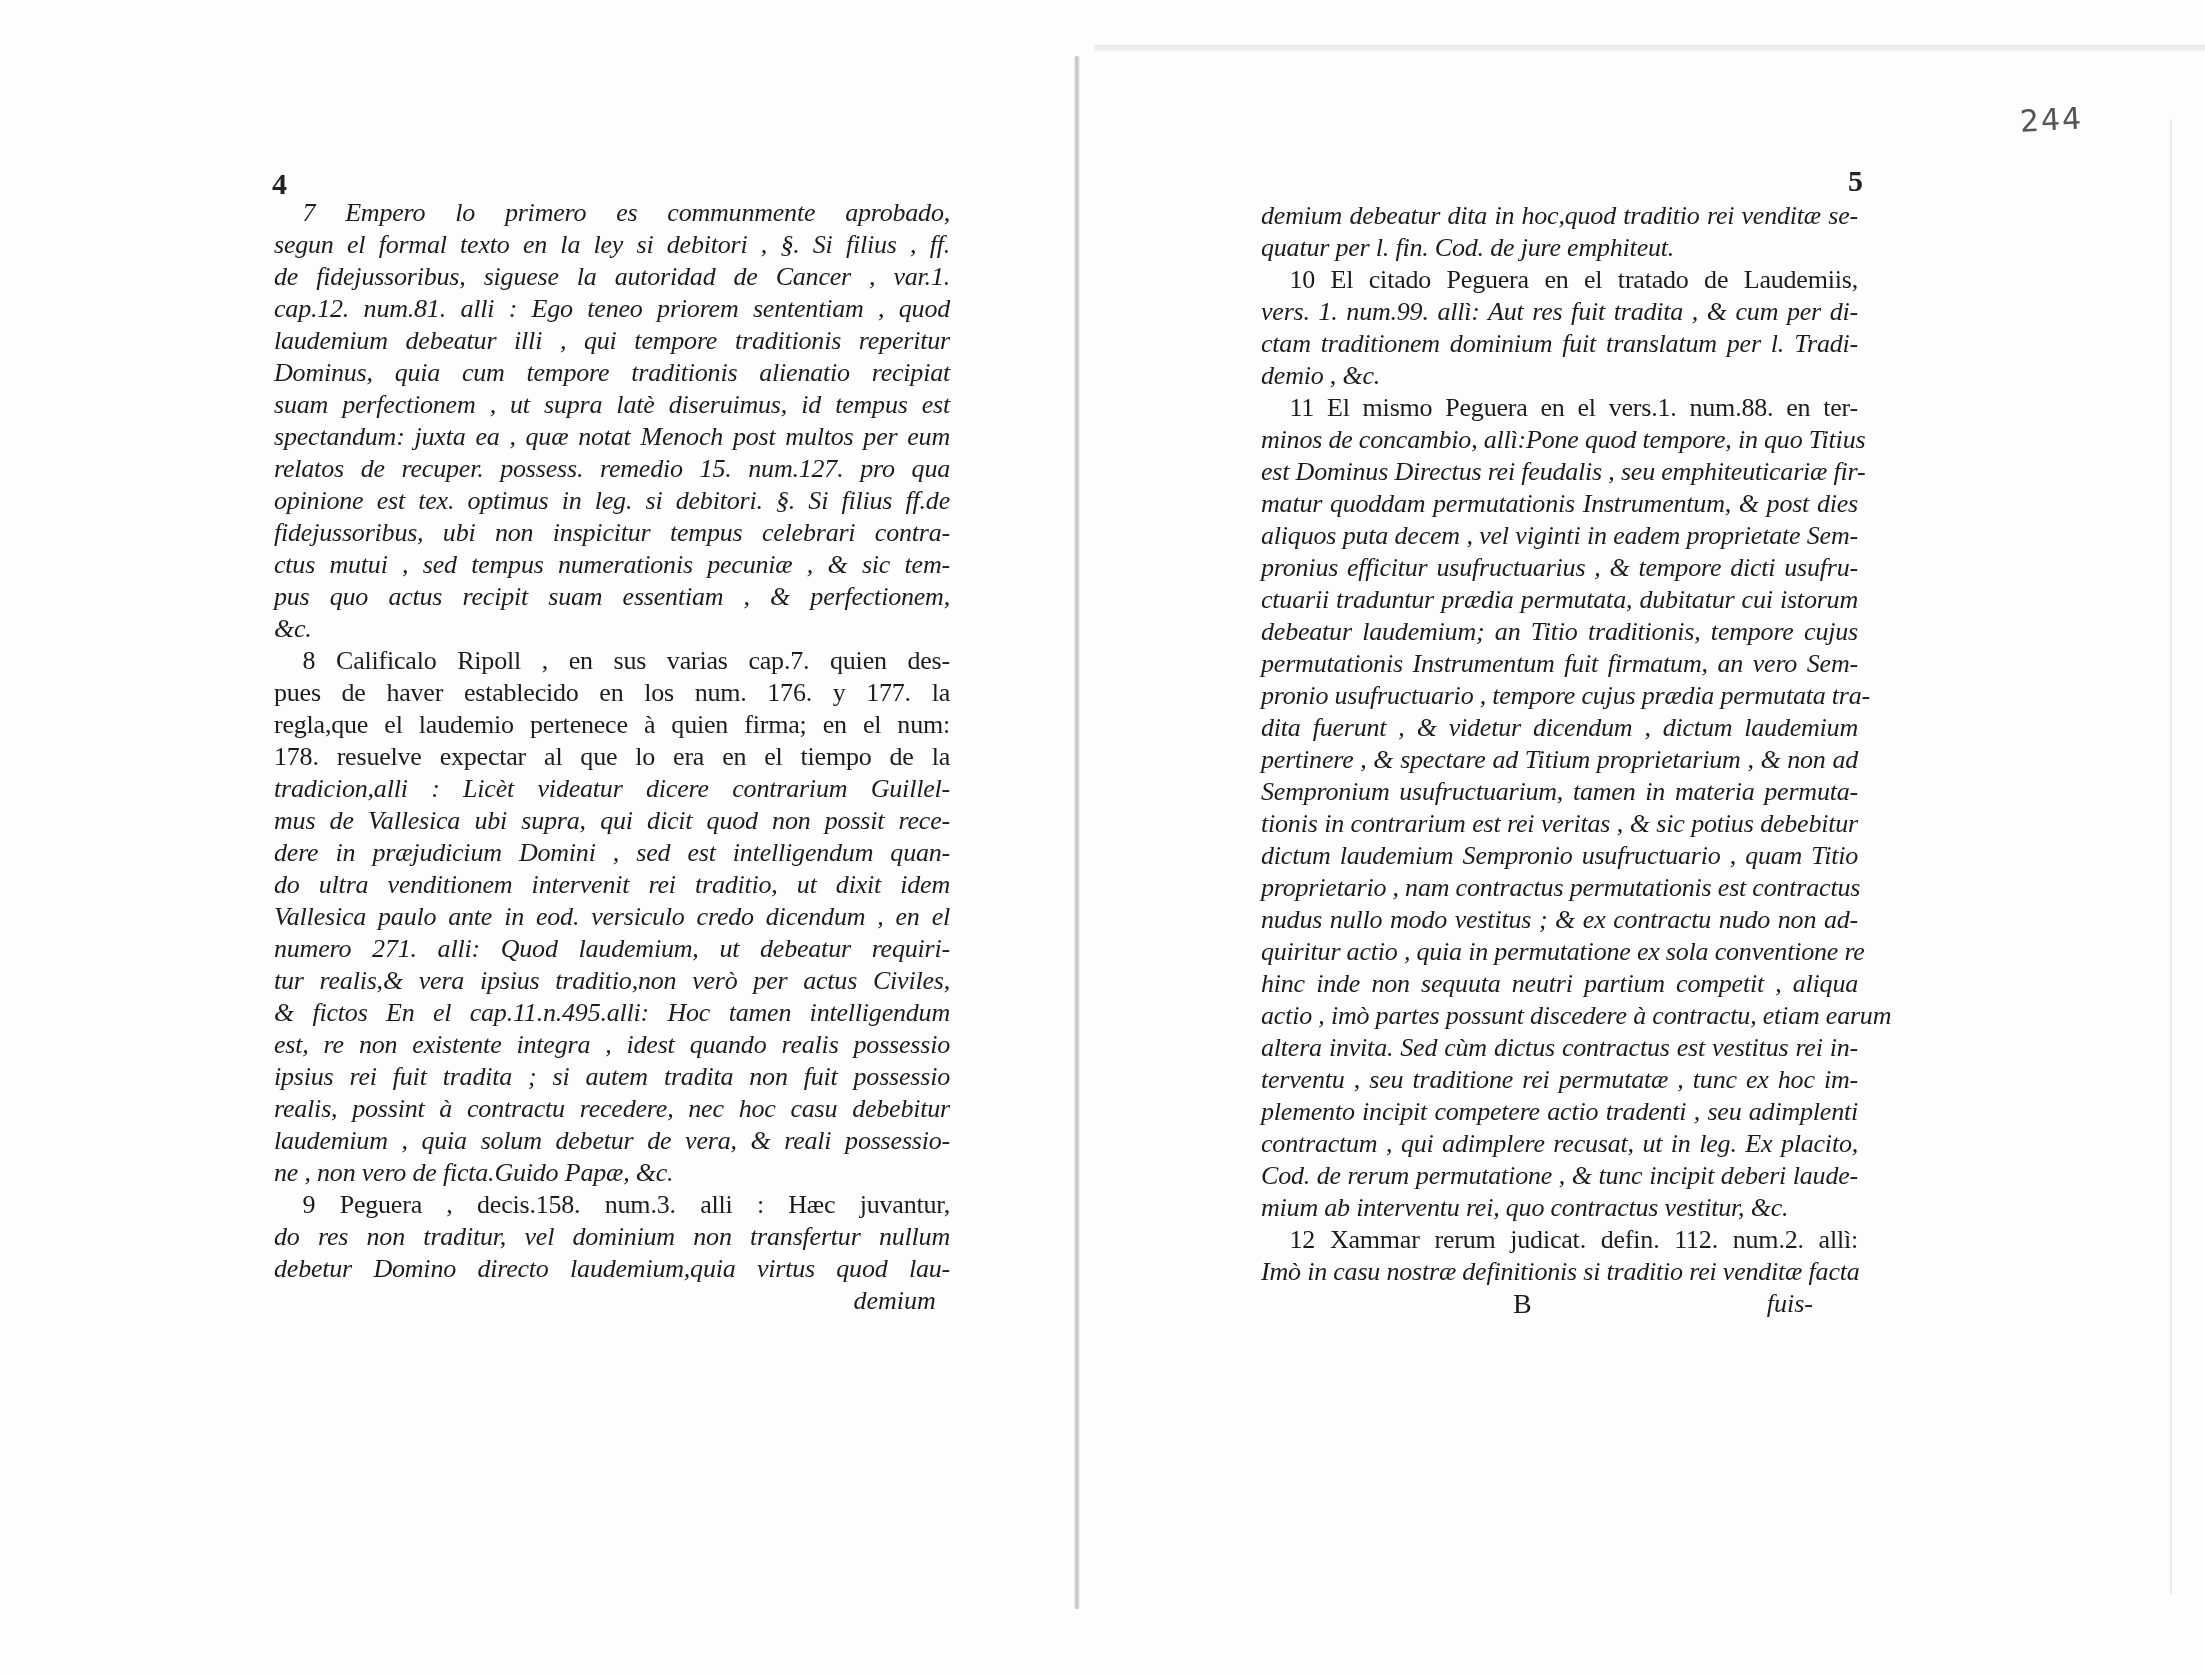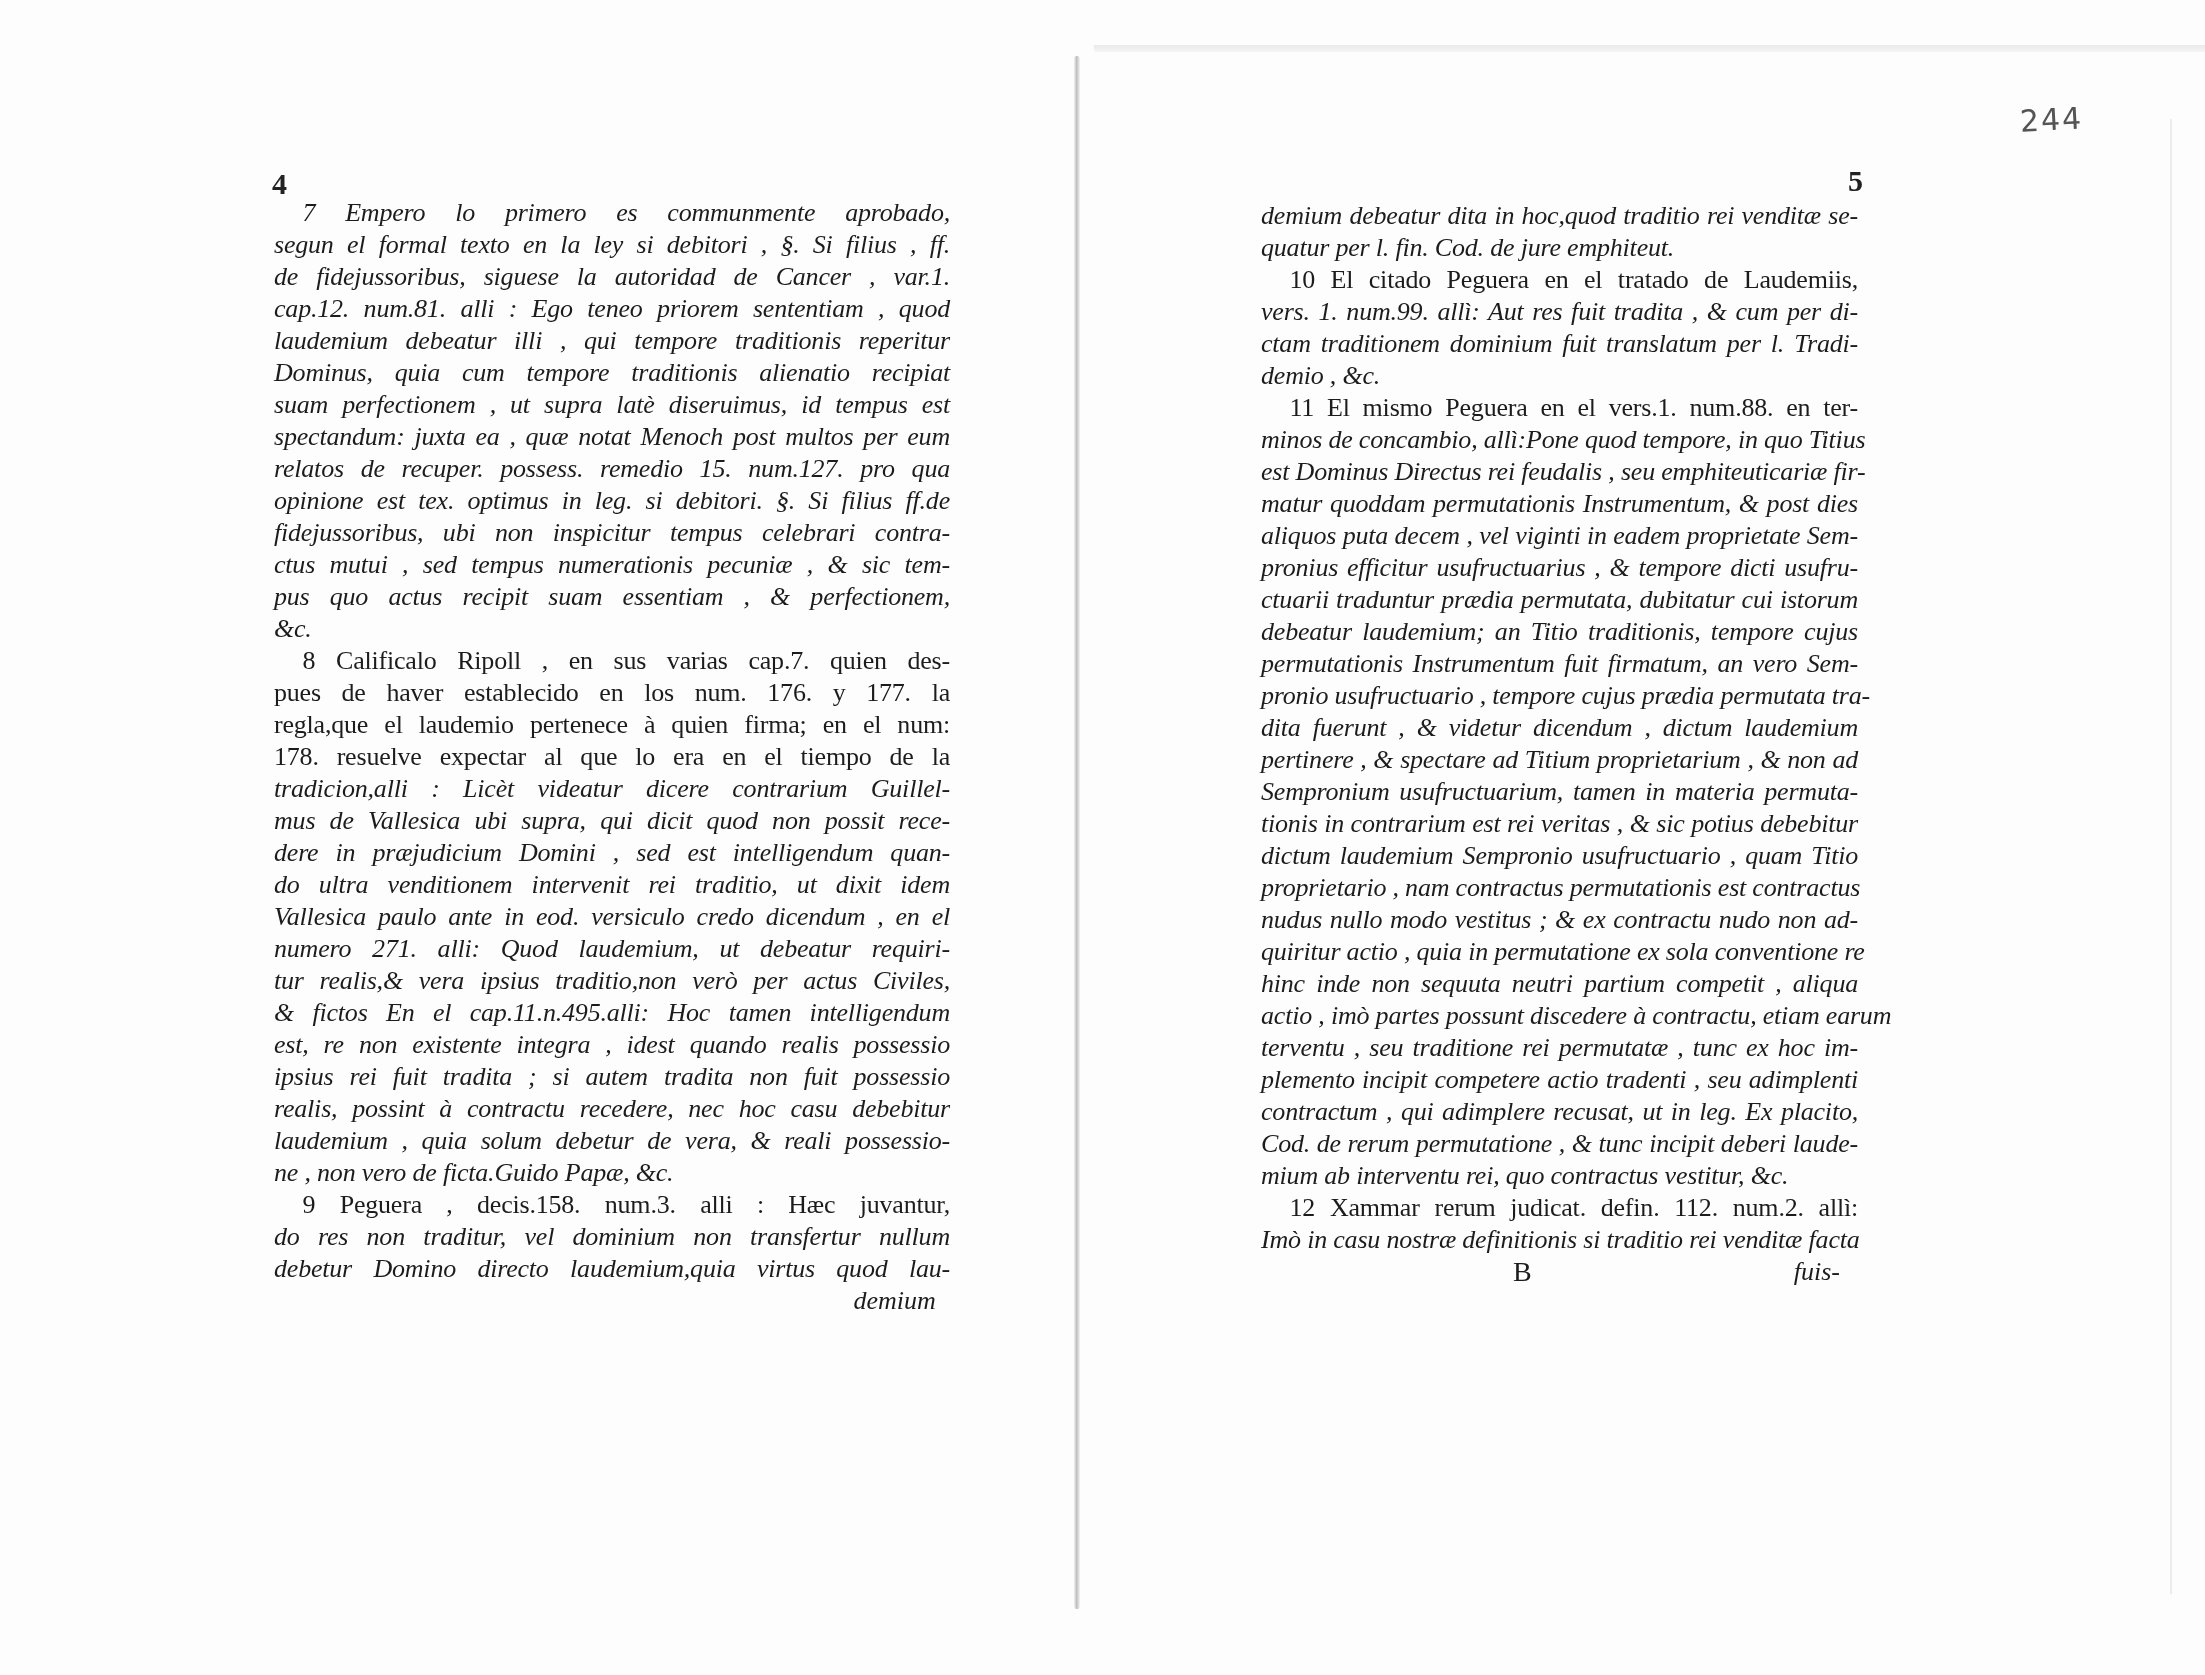--- a/index.html
+++ b/index.html
@@ -148,26 +148,27 @@
     <div class="line">dita fuerunt , &amp; videtur dicendum , dictum laudemium</div>
     <div class="line">pertinere , &amp; spectare ad Titium proprietarium , &amp; non ad</div>
     <div class="line">Sempronium usufructuarium, tamen in materia permuta-</div>
     <div class="line">tionis in contrarium est rei veritas , &amp; sic potius debebitur</div>
     <div class="line">dictum laudemium Sempronio usufructuario , quam Titio</div>
     <div class="line">proprietario , nam contractus permutationis est contractus</div>
     <div class="line">nudus nullo modo vestitus ; &amp; ex contractu nudo non ad-</div>
     <div class="line">quiritur actio , quia in permutatione ex sola conventione re</div>
     <div class="line">hinc inde non sequuta neutri partium competit , aliqua</div>
     <div class="line">actio , imò partes possunt discedere à contractu, etiam earum</div>
+    <div class="line">altera invita. Sed cùm dictus contractus est vestitus rei in-</div>
     <div class="line">terventu , seu traditione rei permutatæ , tunc ex hoc im-</div>
     <div class="line">plemento incipit competere actio tradenti , seu adimplenti</div>
     <div class="line">contractum , qui adimplere recusat, ut in leg. Ex placito,</div>
     <div class="line">Cod. de rerum permutatione , &amp; tunc incipit deberi laude-</div>
     <div class="line last">mium ab interventu rei, quo contractus vestitur, &amp;c.</div>
     <div class="line indent roman">12   Xammar rerum judicat. defin. 112. num.2. allì:</div>
     <div class="line">Imò in casu nostræ definitionis si traditio rei venditæ facta</div>
     <div class="catch-row">
       <span class="signature" style="left:252px;">B</span>
-      <span class="catchword" style="right:18px;">fuis-</span>
+      <span class="catchword" style="right:45px;">fuis-</span>
     </div>
   </div>
 </div>
 
 
 </body></html>

